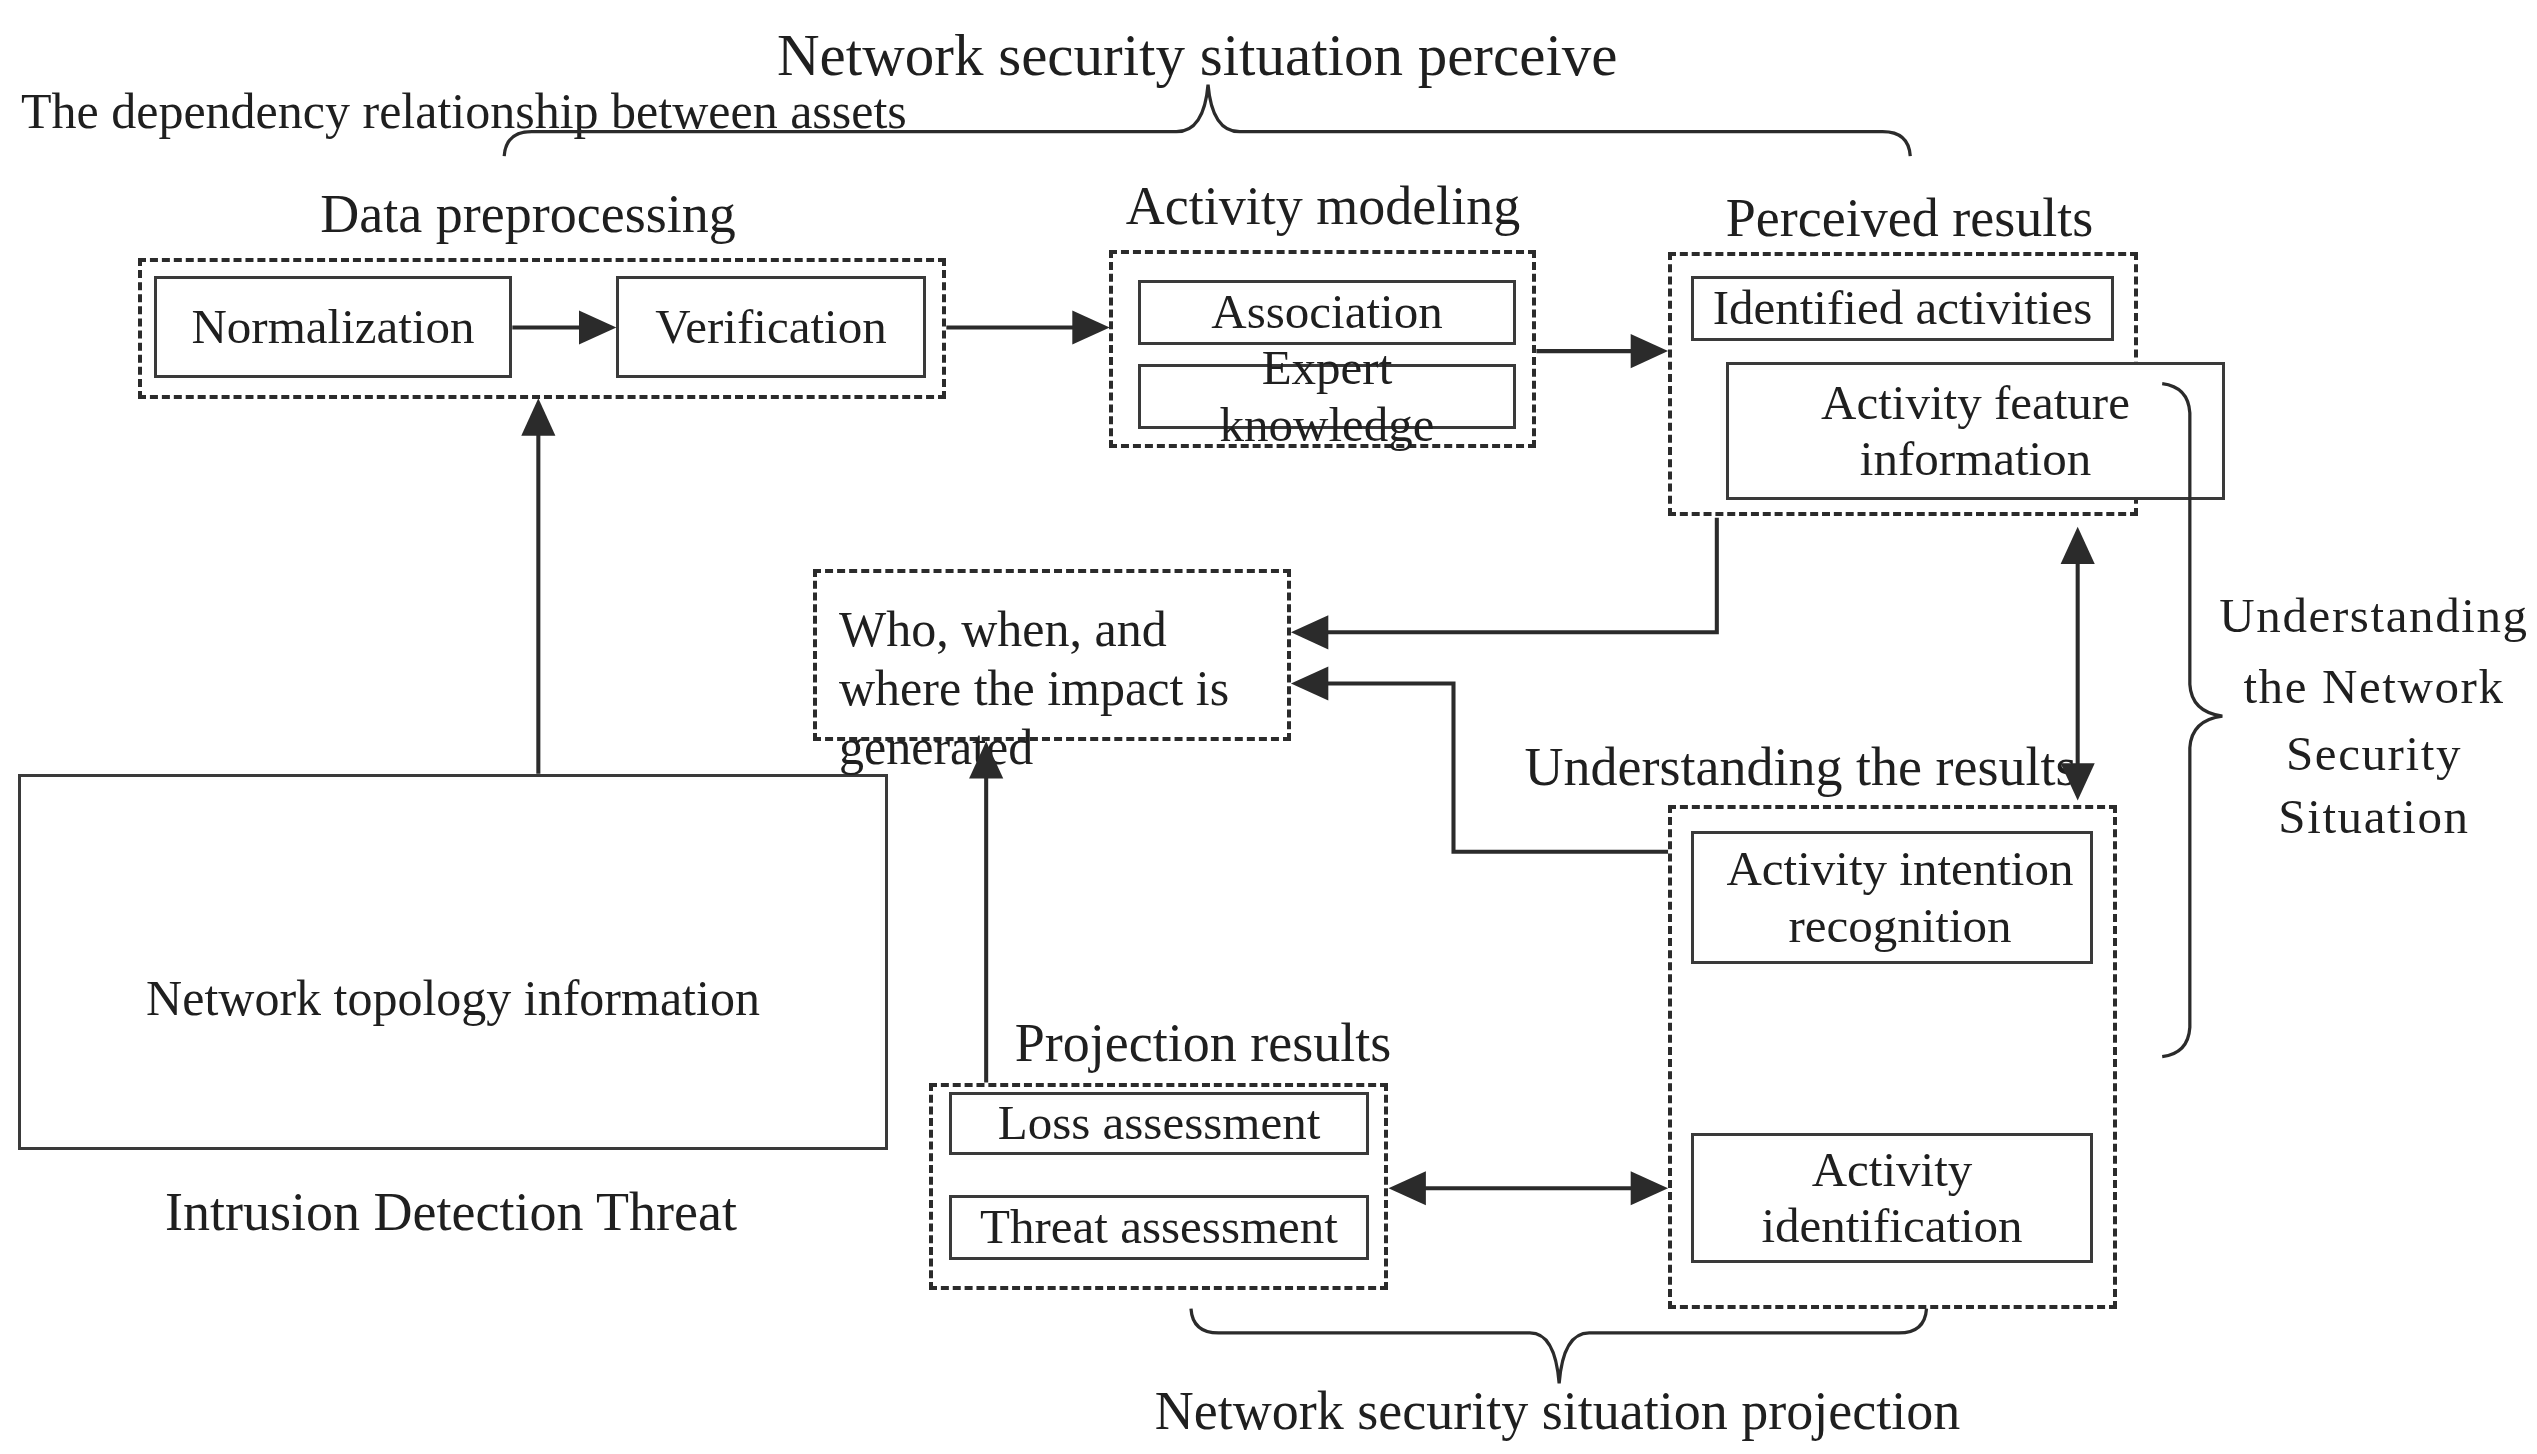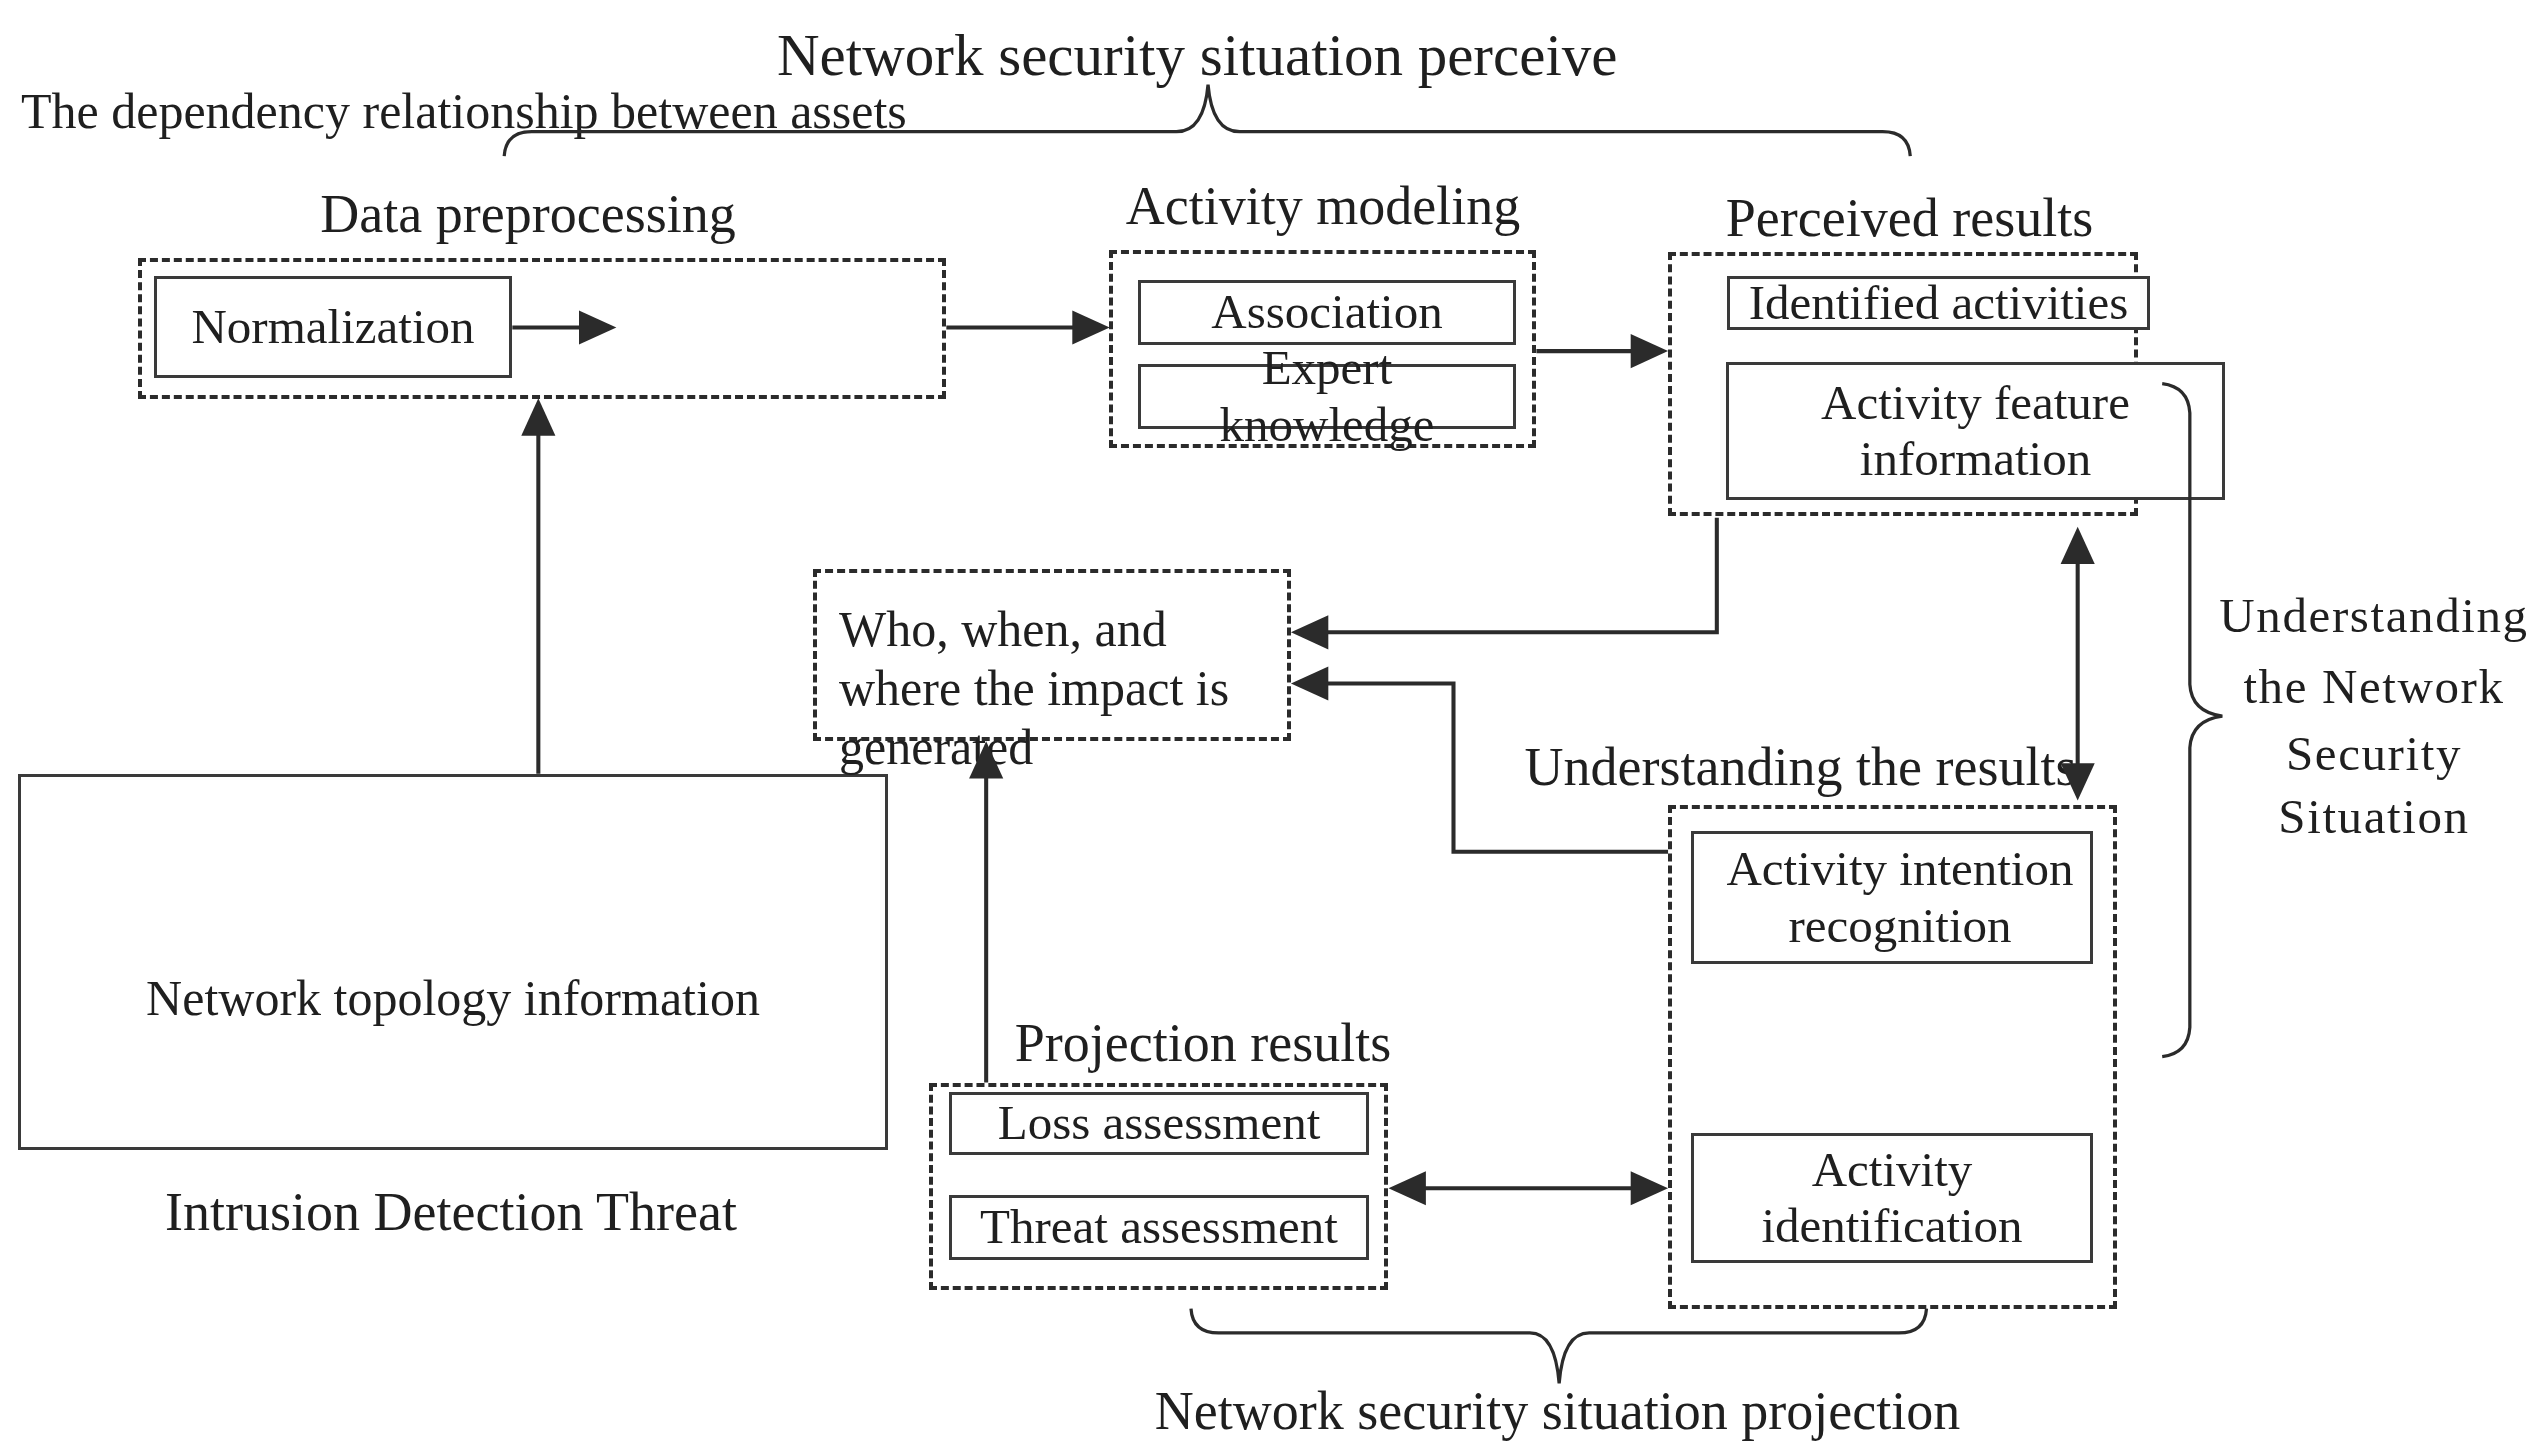--- a/index.html
+++ b/index.html
@@ -109,26 +109,27 @@
   <div class="dashed-box" style="left:1668px;top:252px;width:470px;height:264px;"></div>
 
   <div class="dashed-box" style="left:813px;top:569px;width:478px;height:172px;"></div>
 
   <div class="dashed-box" style="left:1668px;top:805px;width:449px;height:504px;"></div>
 
   <div class="dashed-box" style="left:929px;top:1083px;width:459px;height:207px;"></div>
 
   <div class="solid-box" style="left:154px;top:276px;width:358px;height:102px;">Normalization</div>
 
+  <div class="solid-box" style="left:616px;top:276px;width:310px;height:102px;">Verification</div>
 
   <div class="solid-box" style="left:1138px;top:280px;width:378px;height:65px;">Association</div>
 
   <div class="solid-box" style="left:1138px;top:364px;width:378px;height:65px;">Expert knowledge</div>
 
-  <div class="solid-box" style="left:1691px;top:276px;width:423px;height:54px;margin-left:36px;">Identified activities</div>
+  <div class="solid-box" style="left:1691px;top:276px;width:423px;height:65px;">Identified activities</div>
 
   <div class="solid-box" style="left:1691px;top:362px;width:499px;height:138px;white-space:normal;margin-left:35px;">Activity feature information</div>
 
   <div class="solid-box" style="left:1691px;top:831px;width:402px;height:133px;white-space:normal;padding-left:24px;">Activity intention recognition</div>
 
 
   <div class="solid-box" style="left:1691px;top:1133px;width:402px;height:130px;white-space:normal;">Activity identification</div>
 
   <div class="solid-box" style="left:949px;top:1092px;width:420px;height:63px;">Loss assessment</div>
 

